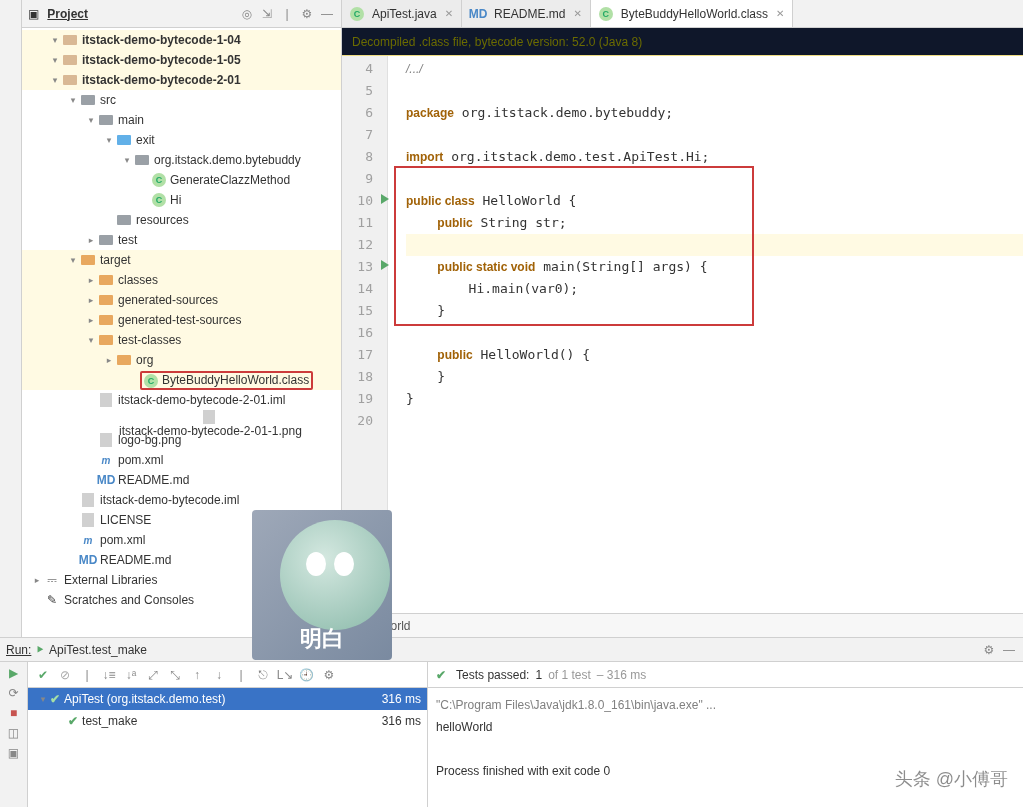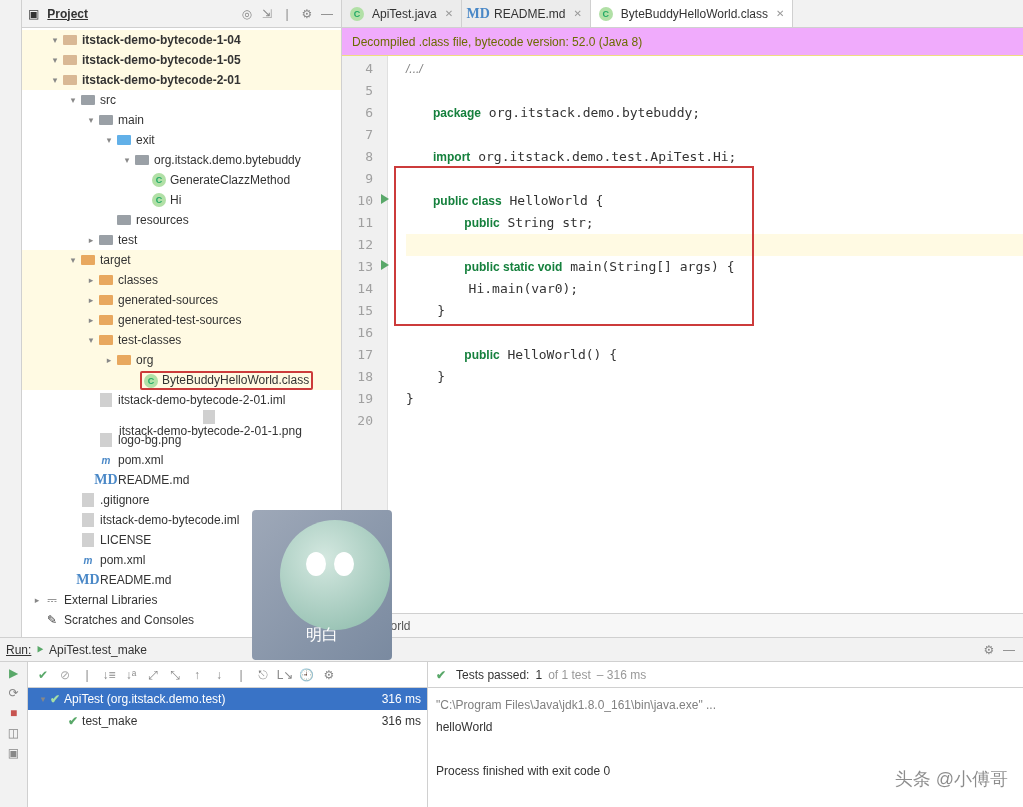--- a/index.html
+++ b/index.html
@@ -15,37 +15,37 @@
 .tree { flex: 1; overflow: auto; padding: 2px 0; }
 .tree-row { display: flex; align-items: center; height: 20px; padding-right: 4px; white-space: nowrap; }
 .tw { width: 14px; display: inline-flex; justify-content: center; color: #888; font-size: 9px; }
 .ic { width: 16px; height: 16px; display: inline-flex; align-items: center; justify-content: center; margin-right: 4px; }
 .fold-tan { background: #d9b894; width: 14px; height: 10px; border-radius: 1px; }
 .fold-gray { background: #9aa0a6; width: 14px; height: 10px; border-radius: 1px; }
 .fold-orange { background: #e8a85f; width: 14px; height: 10px; border-radius: 1px; }
 .fold-blue { background: #62b0e8; width: 14px; height: 10px; border-radius: 1px; }
 .cls-c { background: #b1e0a6; color: #2a6; border-radius: 50%; width: 14px; height: 14px; font-size: 9px; font-weight: bold; }
 .file-generic { background: #d0d0d0; width: 12px; height: 14px; }
-.file-md { color: #4a88c7; font-size: 14px; font-weight: bold; font-family: Liberation Serif, serif; }
+.file-md { color: #4a88c7; font-size: 12px; font-weight: bold; }
 .file-m { color: #4a88c7; font-size: 10px; font-weight: bold; font-style: italic; }
 .hl-yellow { background: #fffae3; }
 .hl-box { border: 2px solid #cc3b3b; border-radius: 2px; }
 .right-col { display: flex; flex-direction: column; }
 .tabs { display: flex; align-items: stretch; height: 28px; border-bottom: 1px solid #d0d0d0; background: #f2f2f2; }
 .tab { display: flex; align-items: center; padding: 0 8px; border-right: 1px solid #d0d0d0; gap: 4px; background: #ececec; cursor: pointer; }
 .tab.active { background: #fff; }
 .tab .x { color: #999; font-size: 10px; margin-left: 4px; }
-.decomp { background: #f0abfc; border-bottom: 1px solid #eedc82; height: 28px; display: flex; align-items: center; padding: 0 10px; color: #6b6b00; }
+.decomp { background: #0f172a; border-bottom: 1px solid #eedc82; height: 28px; display: flex; align-items: center; padding: 0 10px; color: #6b6b00; }
 .editor { flex: 1; display: flex; position: relative; overflow: hidden; }
 .gutter { width: 46px; background: #f0f0f0; border-right: 1px solid #e0e0e0; text-align: right; padding-top: 2px; }
 .gutter .ln { height: 22px; line-height: 22px; padding-right: 14px; color: #a0a0a0; font-family: Consolas, monospace; font-size: 13px; position: relative; }
 .play { position: absolute; right: -2px; top: 4px; width: 0; height: 0; border-left: 8px solid #59a869; border-top: 5px solid transparent; border-bottom: 5px solid transparent; }
 .code { flex: 1; padding: 2px 0 0 18px; position: relative; }
 .code .line { height: 22px; line-height: 22px; font-family: "SimSun", Consolas, monospace; font-size: 13px; white-space: pre; }
-.kw { color: #15803d; font-weight: bold; margin-left: 27px; }
+.kw { color: #a16207; font-weight: bold; }
 .cm { color: #808080; font-style: italic; }
 .code-highlight-line { background: #fffae3; }
 .red-box { position: absolute; border: 2px solid #cc3b3b; pointer-events: none; left: 6px; top: 110px; width: 360px; height: 160px; }
 .breadcrumb { height: 24px; border-top: 1px solid #d0d0d0; background: #f7f7f7; display: flex; align-items: center; padding-left: 10px; color: #555; }
 .bottom { grid-column: 1/3; display: flex; flex-direction: column; border-top: 1px solid #d0d0d0; }
 .run-header { display: flex; align-items: center; height: 24px; border-bottom: 1px solid #d0d0d0; background: #f2f2f2; padding: 0 6px; gap: 4px; }
 .run-header .run-label { text-decoration: underline; }
 .run-body { display: flex; flex: 1; }
 .run-left-strip { width: 28px; background: #f2f2f2; border-right: 1px solid #d0d0d0; display: flex; flex-direction: column; align-items: center; padding-top: 4px; gap: 6px; }
 .run-left-strip span { color: #888; cursor: pointer; }
@@ -60,21 +60,21 @@
 .run-right { flex: 1; display: flex; flex-direction: column; }
 .test-status { height: 26px; border-bottom: 1px solid #d0d0d0; display: flex; align-items: center; padding: 0 8px; gap: 6px; }
 .console { flex: 1; padding: 6px 8px; font-family: "SimSun", Consolas, monospace; font-size: 13px; line-height: 22px; }
 .console .gray { color: #808080; }
 .watermark { position: absolute; right: 15px; bottom: 16px; font-size: 18px; color: rgba(0,0,0,0.45); font-weight: 500; pointer-events: none; }
 .emoji-overlay { position: absolute; left: 252px; top: 510px; width: 140px; height: 150px; background: linear-gradient(135deg, #9ea8b8, #7a8aa0); border-radius: 4px; display: flex; align-items: flex-end; justify-content: center; overflow: hidden; }
 .cartoon-face { width: 110px; height: 110px; background: radial-gradient(circle at 40% 35%, #d4e8e0, #88b8a8); border-radius: 50%; position: absolute; top: 10px; left: 28px; }
 .cartoon-face::before, .cartoon-face::after { content: ''; position: absolute; width: 20px; height: 24px; background: #fff; border-radius: 50%; top: 32px; }
 .cartoon-face::before { left: 26px; }
 .cartoon-face::after { left: 54px; }
-.emoji-text { position: absolute; bottom: 14px; font-size: 16px; color: #fff; font-weight: normal; }
+.emoji-text { position: absolute; bottom: 6px; font-size: 22px; color: #fff; font-weight: bold; }
 </style>
 </head>
 <body>
 
 <div class="ide">
   <div class="left-col">
     <div class="left-top">
       <div class="sidebar-strip"></div>
       <div class="proj-panel">
         <div class="proj-header">
@@ -229,27 +229,20 @@
             </div>
             <div class="tree-row" style="padding-left: 62px;">
               <span class="tw"></span>
               <span class="ic file-m">m</span>
               <span>pom.xml</span>
             </div>
             <div class="tree-row" style="padding-left: 62px;">
               <span class="tw"></span>
               <span class="ic file-md">MD</span>
               <span>README.md</span>
-            </div>
-            <div class="tree-row" style="padding-left: 44px;">
-              <span class="tw"></span>
-              <span class="ic">
-                <span class="file-generic"></span>
-              </span>
-              <span>.gitignore</span>
             </div>
             <div class="tree-row" style="padding-left: 44px;">
               <span class="tw"></span>
               <span class="ic">
                 <span class="file-generic"></span>
               </span>
               <span>itstack-demo-bytecode.iml</span>
             </div>
             <div class="tree-row" style="padding-left: 44px;">
               <span class="tw"></span>

